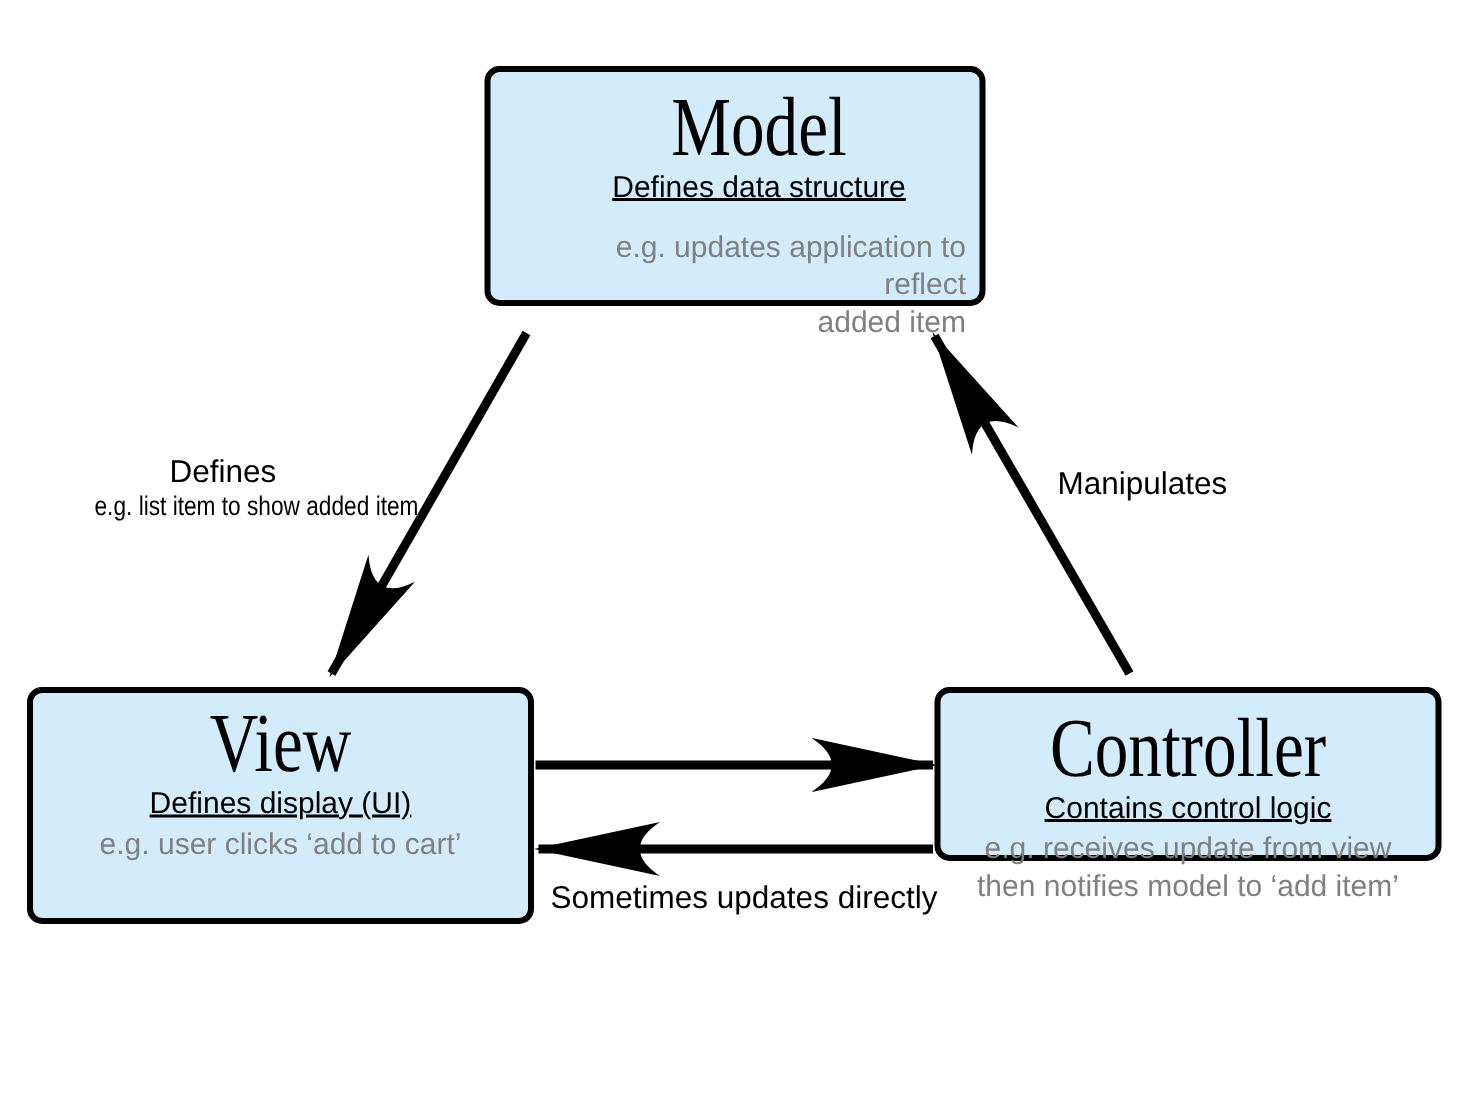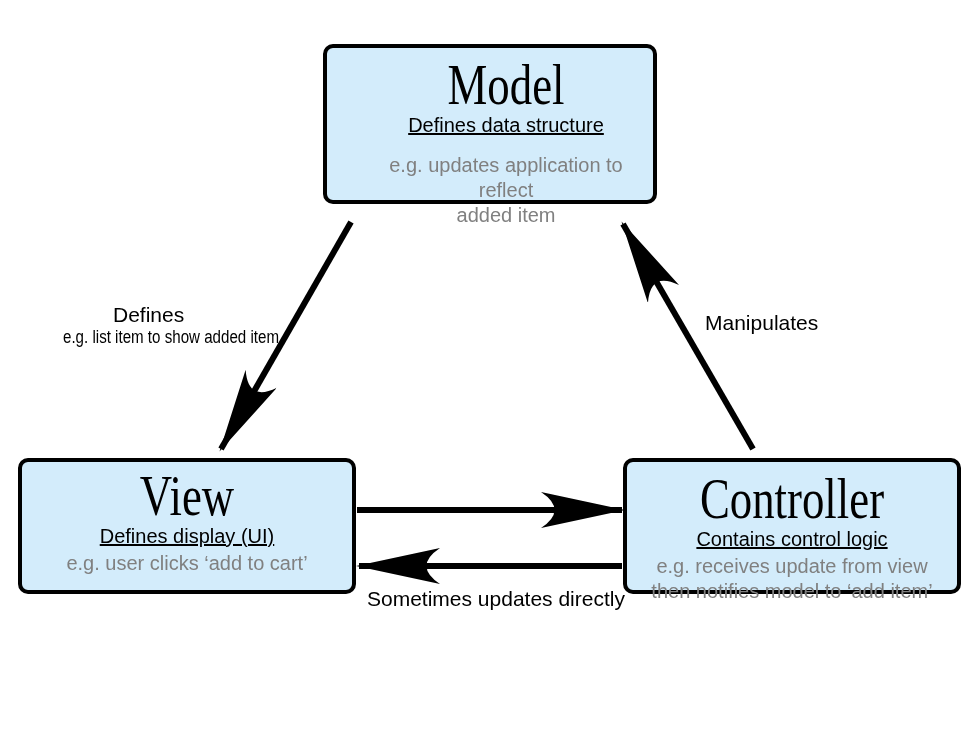--- a/index.html
+++ b/index.html
@@ -30,22 +30,22 @@
 
   .node {
     position: absolute;
     background: var(--box-fill);
     border: 4px solid var(--box-border);
     border-radius: 10px;
     text-align: center;
     color: var(--text-primary);
   }
   .node-model      { left: 323px; top: 44px;  width: 334px; height: 160px; padding-left: 32px; }
-  .node-view       { left: 18px;  top: 458px; width: 338px; height: 136px; }
-  .node-controller { left: 623px; top: 458px; width: 338px; height: 136px; }
+  .node-view       { left: 18px;  top: 458px; width: 338px; height: 158px; }
+  .node-controller { left: 623px; top: 458px; width: 338px; height: 116px; }
 
   .box-title {
     font-family: "Liberation Serif", serif;
     font-size: 56px;
     line-height: 1.0;
     transform: scaleX(0.8);
     transform-origin: center;
     margin-top: 9px;
     white-space: nowrap;
   }
@@ -56,21 +56,21 @@
     margin-top: 1px;
     text-decoration: underline;
   }
   .box-example {
     font-size: 20px;
     line-height: 1.25;
     color: var(--text-muted);
     margin-top: 3px;
   }
   .node-model .box-example {
-    text-align: center;
+    text-align: right;
     padding: 0 9px;
     margin-top: 16px;
   }
 
   .arrow-label {
     position: absolute;
     font-size: 21px;
     color: var(--text-primary);
     white-space: nowrap;
   }

